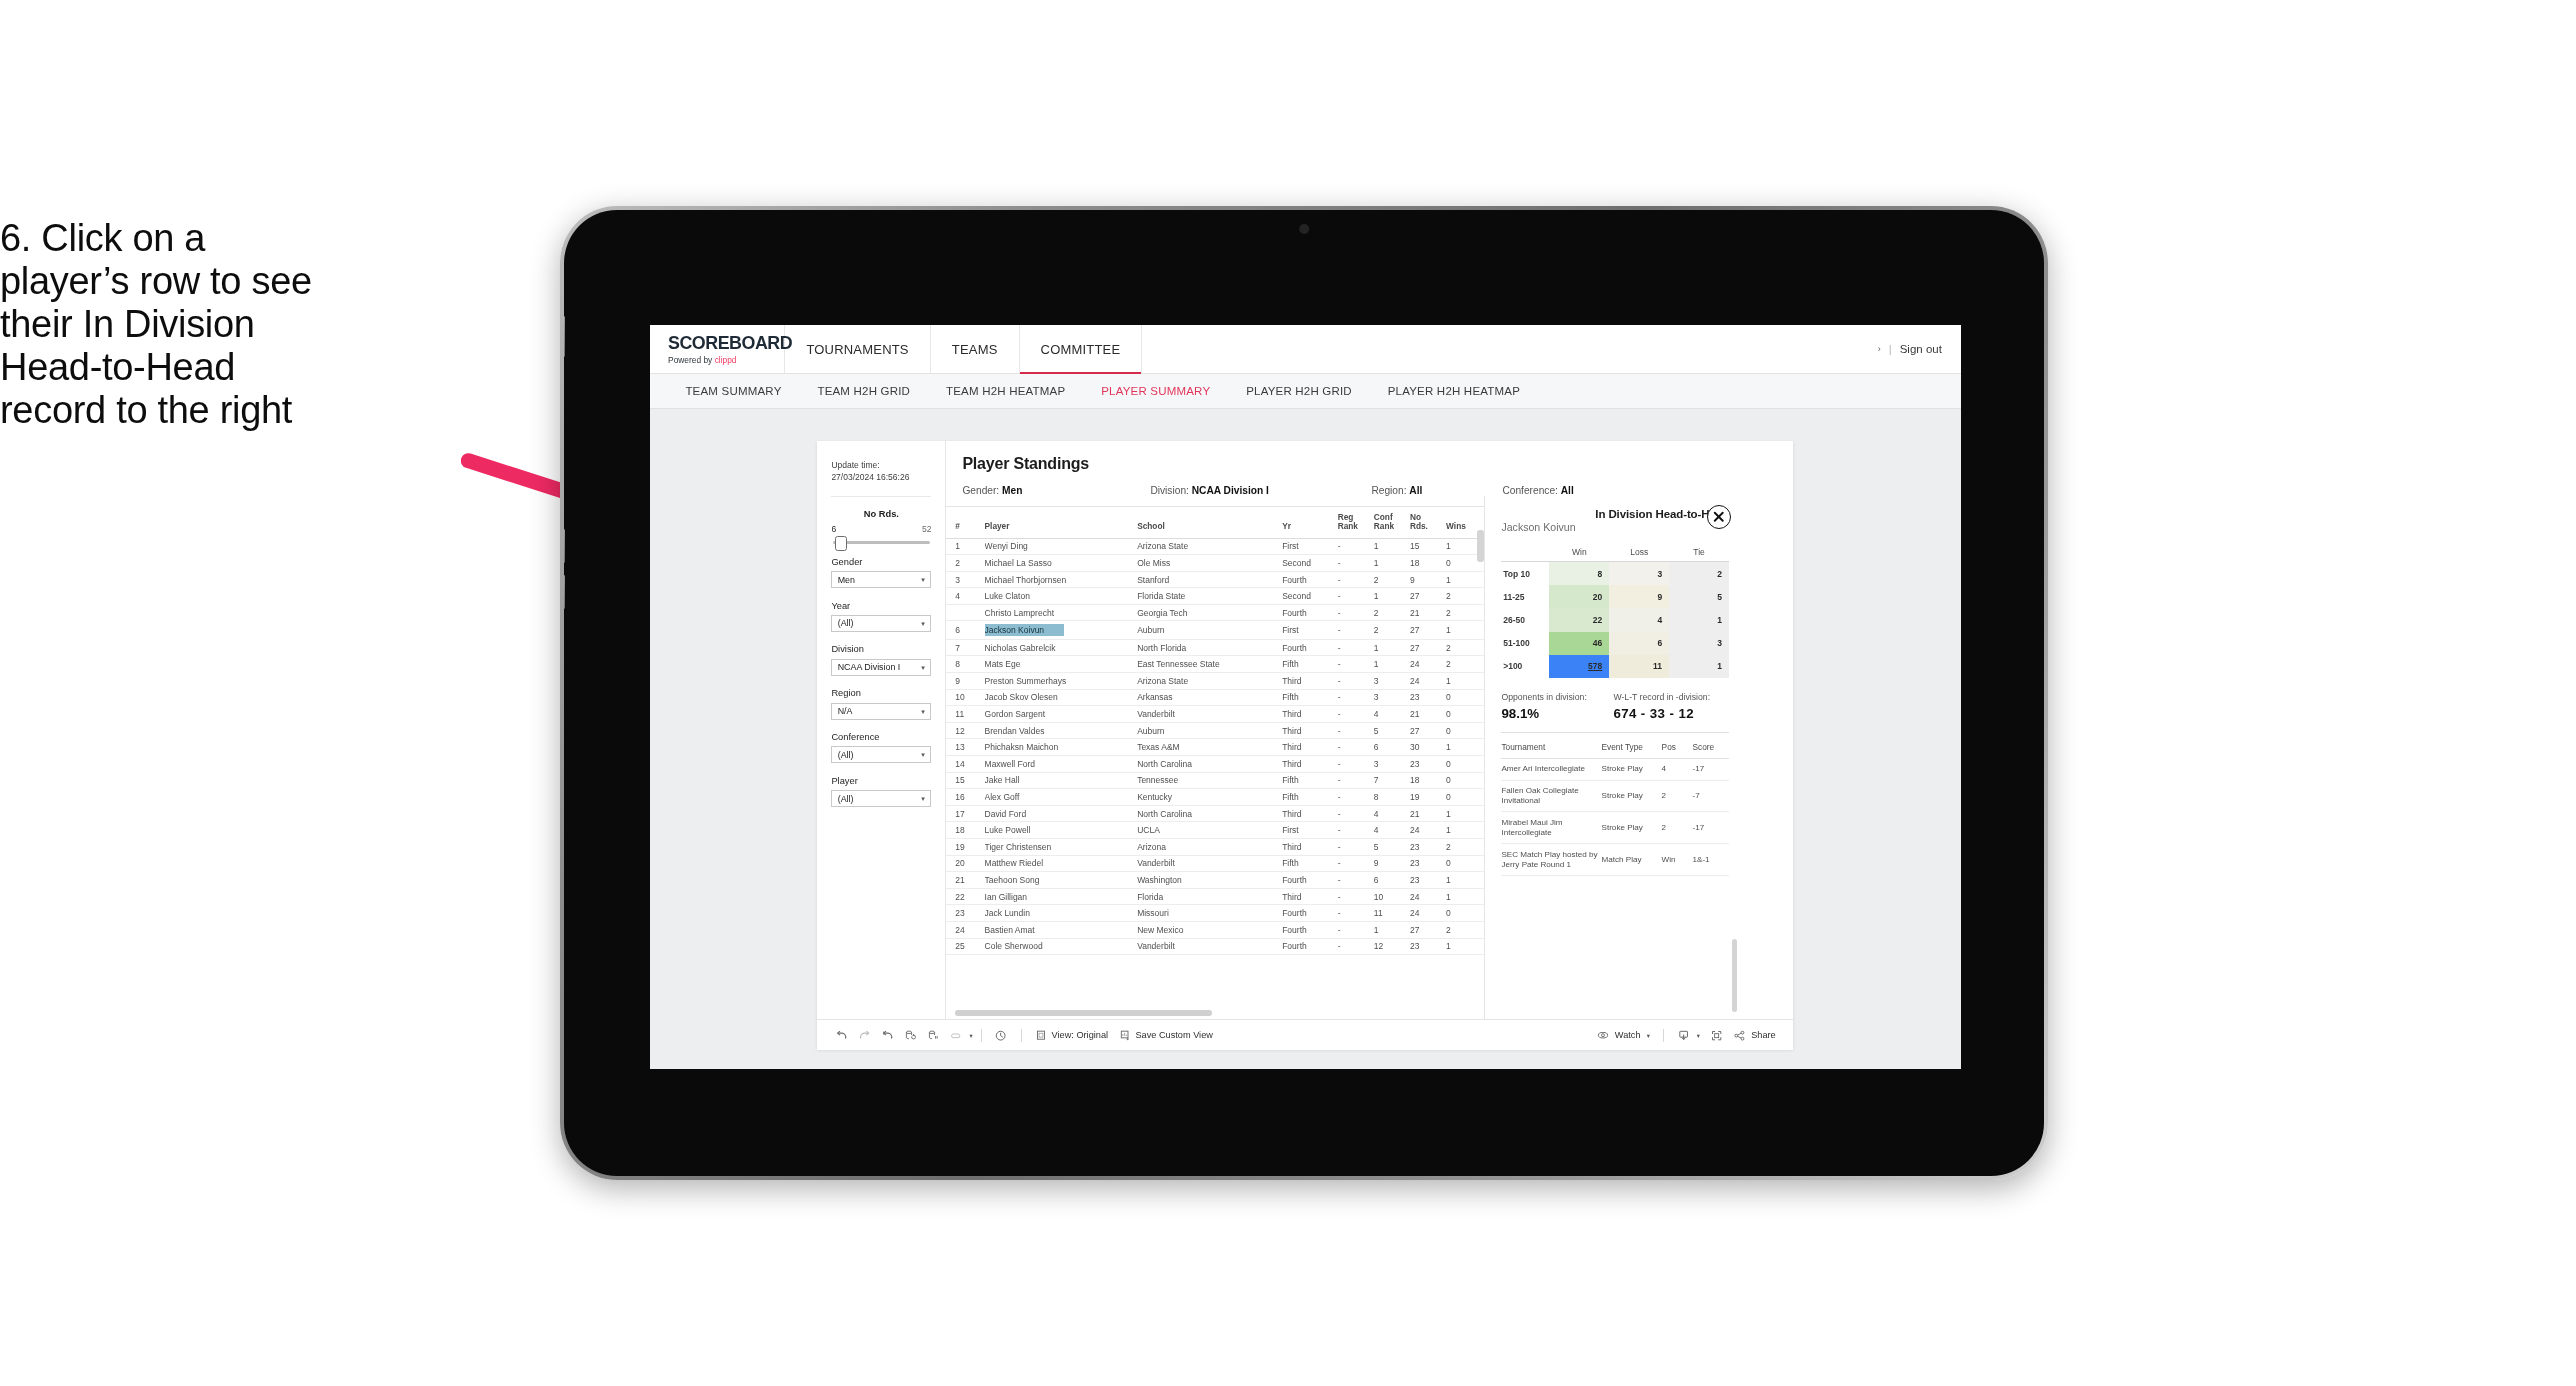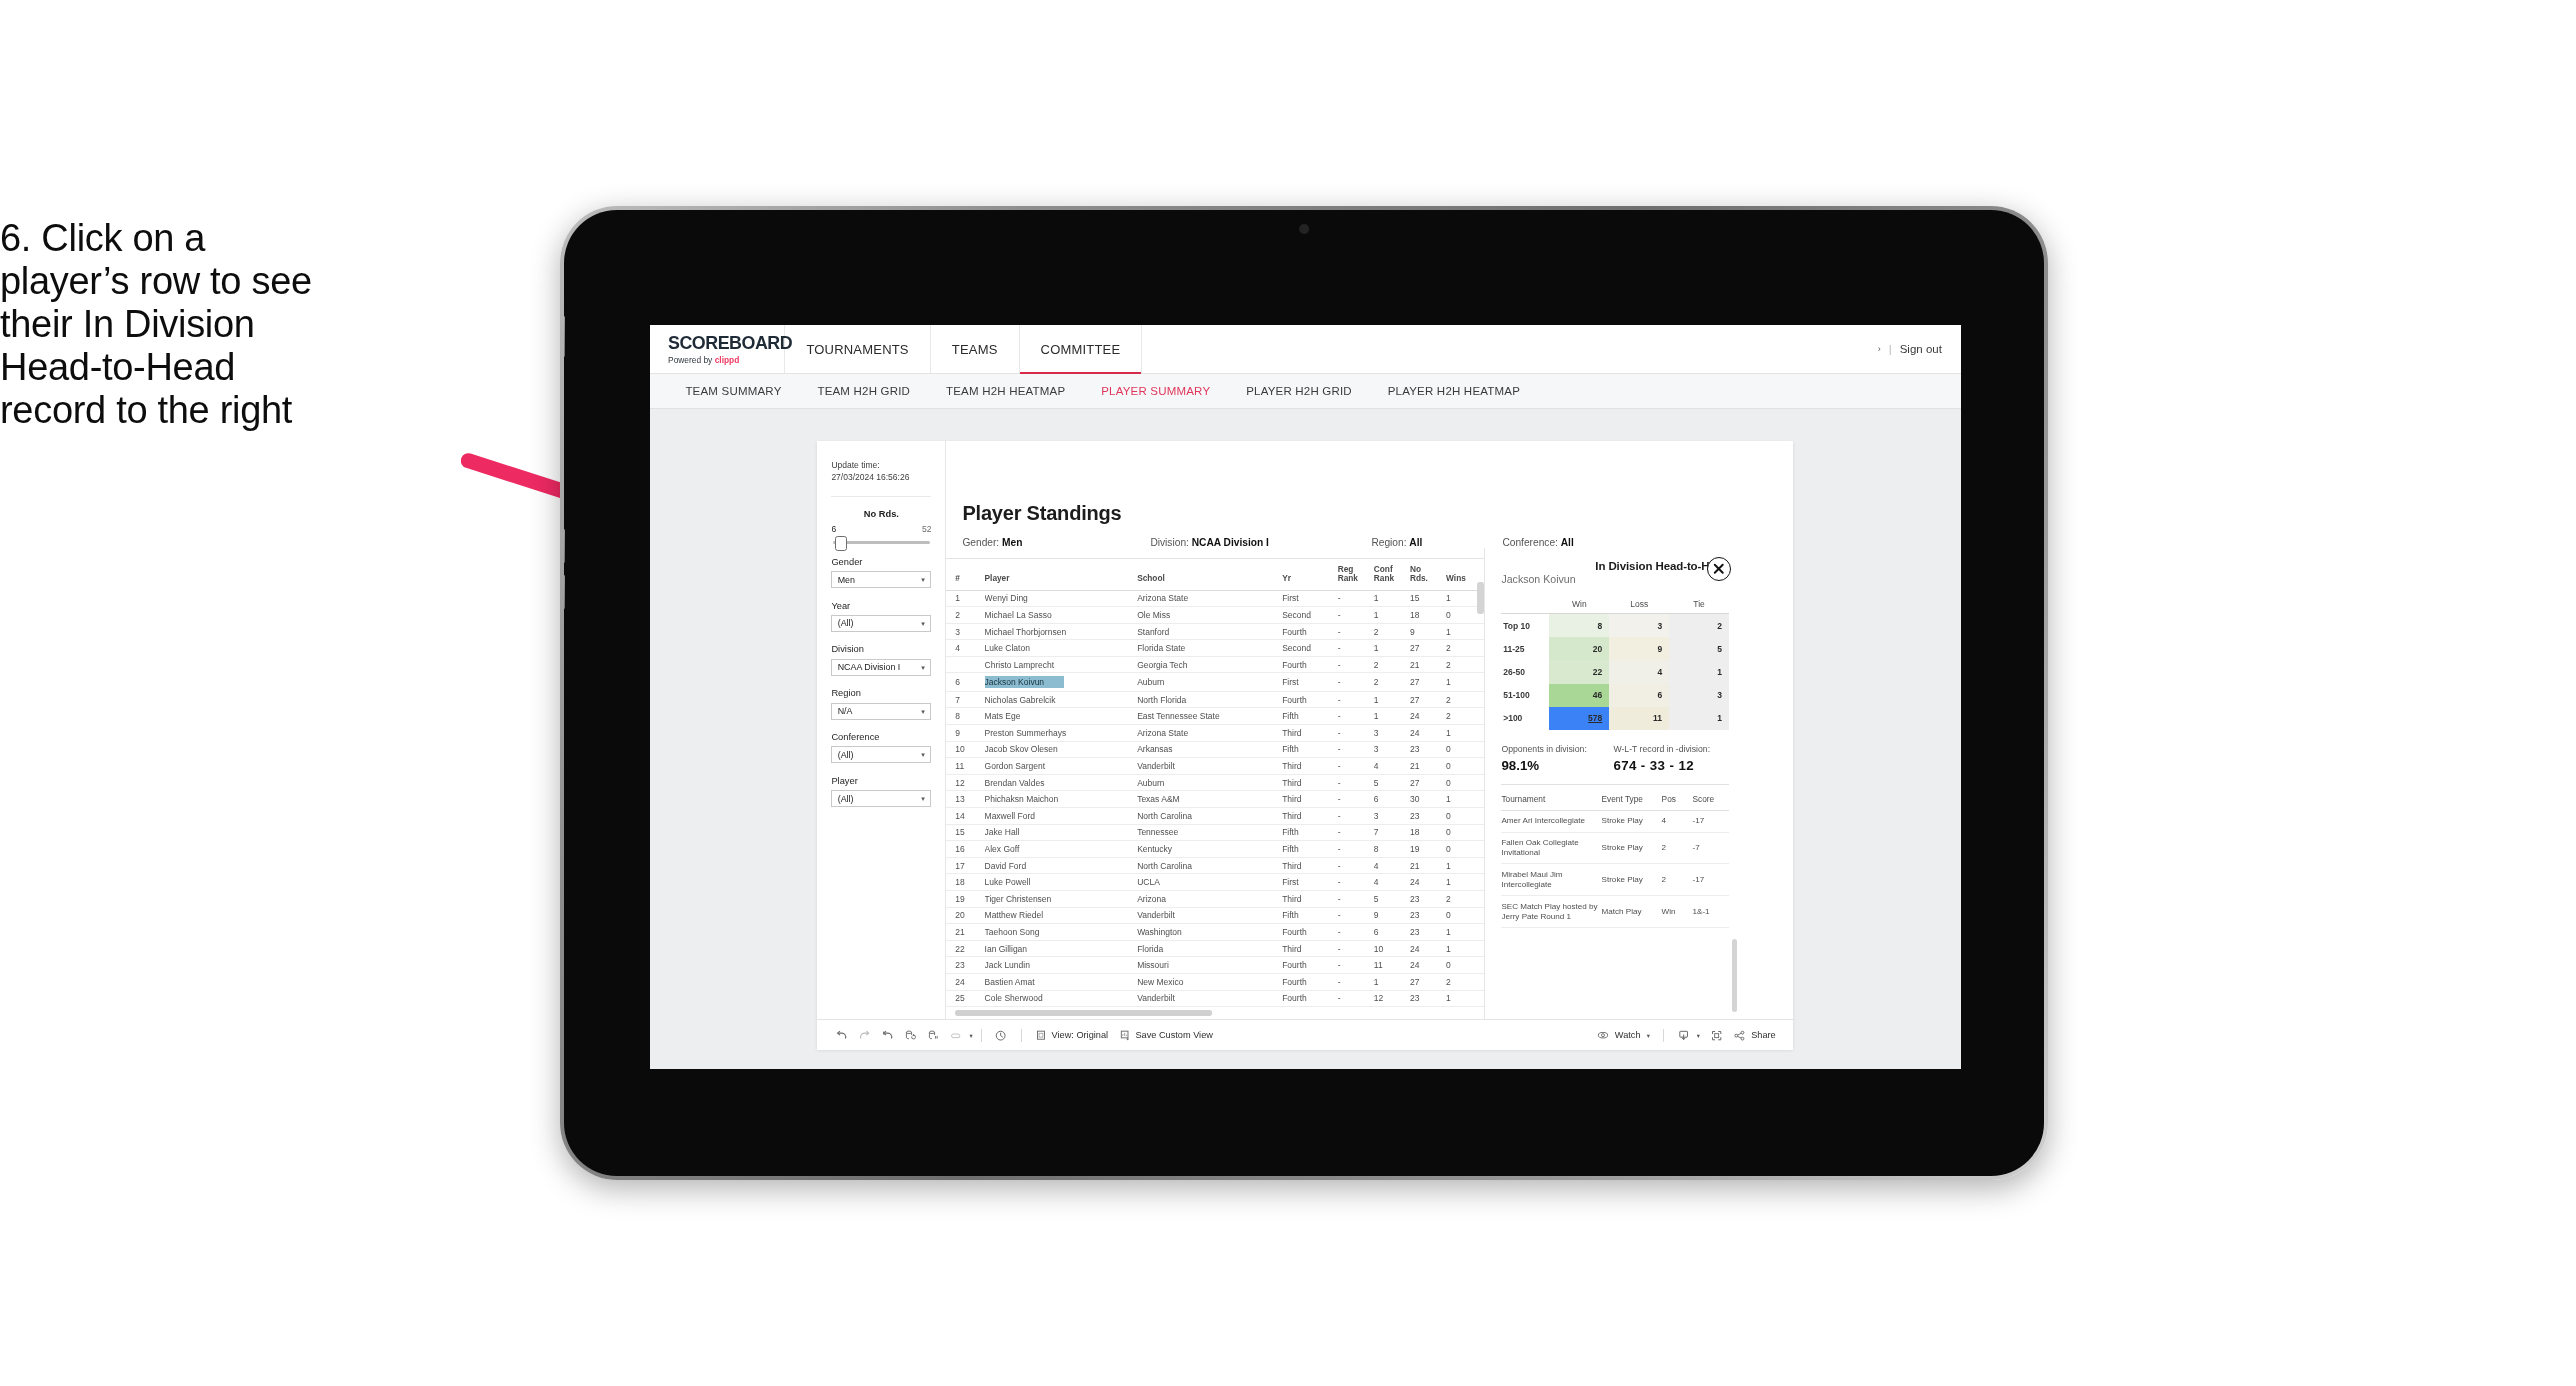--- a/index.html
+++ b/index.html
@@ -78,21 +78,21 @@
     padding-left: 17.7px; box-sizing:border-box;
     border-right: 0.9px solid #e8e8e8;
   }
   #logo-word {
     font-family: "Liberation Sans", sans-serif;
     font-weight: 700; font-size: 18.6px; letter-spacing: -0.5px;
     color: #1f2a37; line-height: 1; transform: scaleX(0.96);
     transform-origin: left center;
   }
   #logo-sub { font-size: 8.4px; color:#30363d; margin-top: 2.7px; }
-  #logo-sub .brand { color:#ee3a62; font-weight:700; }
+  #logo-sub .brand { color:#ee3a62; font-weight:400; }
 
   .topnav-item {
     display:flex; align-items:center; justify-content:center;
     padding: 0 21px;
     font-size: 13px; color:#2b2b2b; letter-spacing:0.2px;
     border-right: 0.9px solid #e8e8e8;
     cursor: pointer; position: relative;
     white-space: nowrap;
   }
   .topnav-item.active::after {
@@ -158,21 +158,21 @@
   .filter-select {
     height: 17px; border:0.9px solid #c9c9c9; background:#fff;
     display:flex; align-items:center; padding: 0 4.4px 0 5.3px;
     font-size: 8.9px; color:#222; box-sizing:border-box; cursor:pointer;
   }
   .filter-select .caret { margin-left:auto; font-size: 6.2px; color:#5a5a5a; }
 
   
   #standings { flex: 1; min-width:0; display:flex; flex-direction:column; }
   #standings-head { padding: 14px 0 0 16px; }
-  #standings-title { font-size: 20px; font-weight:700; color:#1c1c1c; letter-spacing:-0.2px;margin-top:47px; }
+  #standings-title { font-size: 16px; font-weight:700; color:#1c1c1c; letter-spacing:-0.2px; }
   #standings-meta {
     display:flex; margin-top: 11.5px; font-size: 10.2px; color:#555;
     padding-right: 7px;
   }
   #standings-meta .meta { white-space:nowrap; }
   #standings-meta .meta b { color:#101010; font-weight:700; }
   #standings-meta .m1 { width: 188px; }
   #standings-meta .m2 { width: 221px; }
   #standings-meta .m3 { width: 131px; }
 

